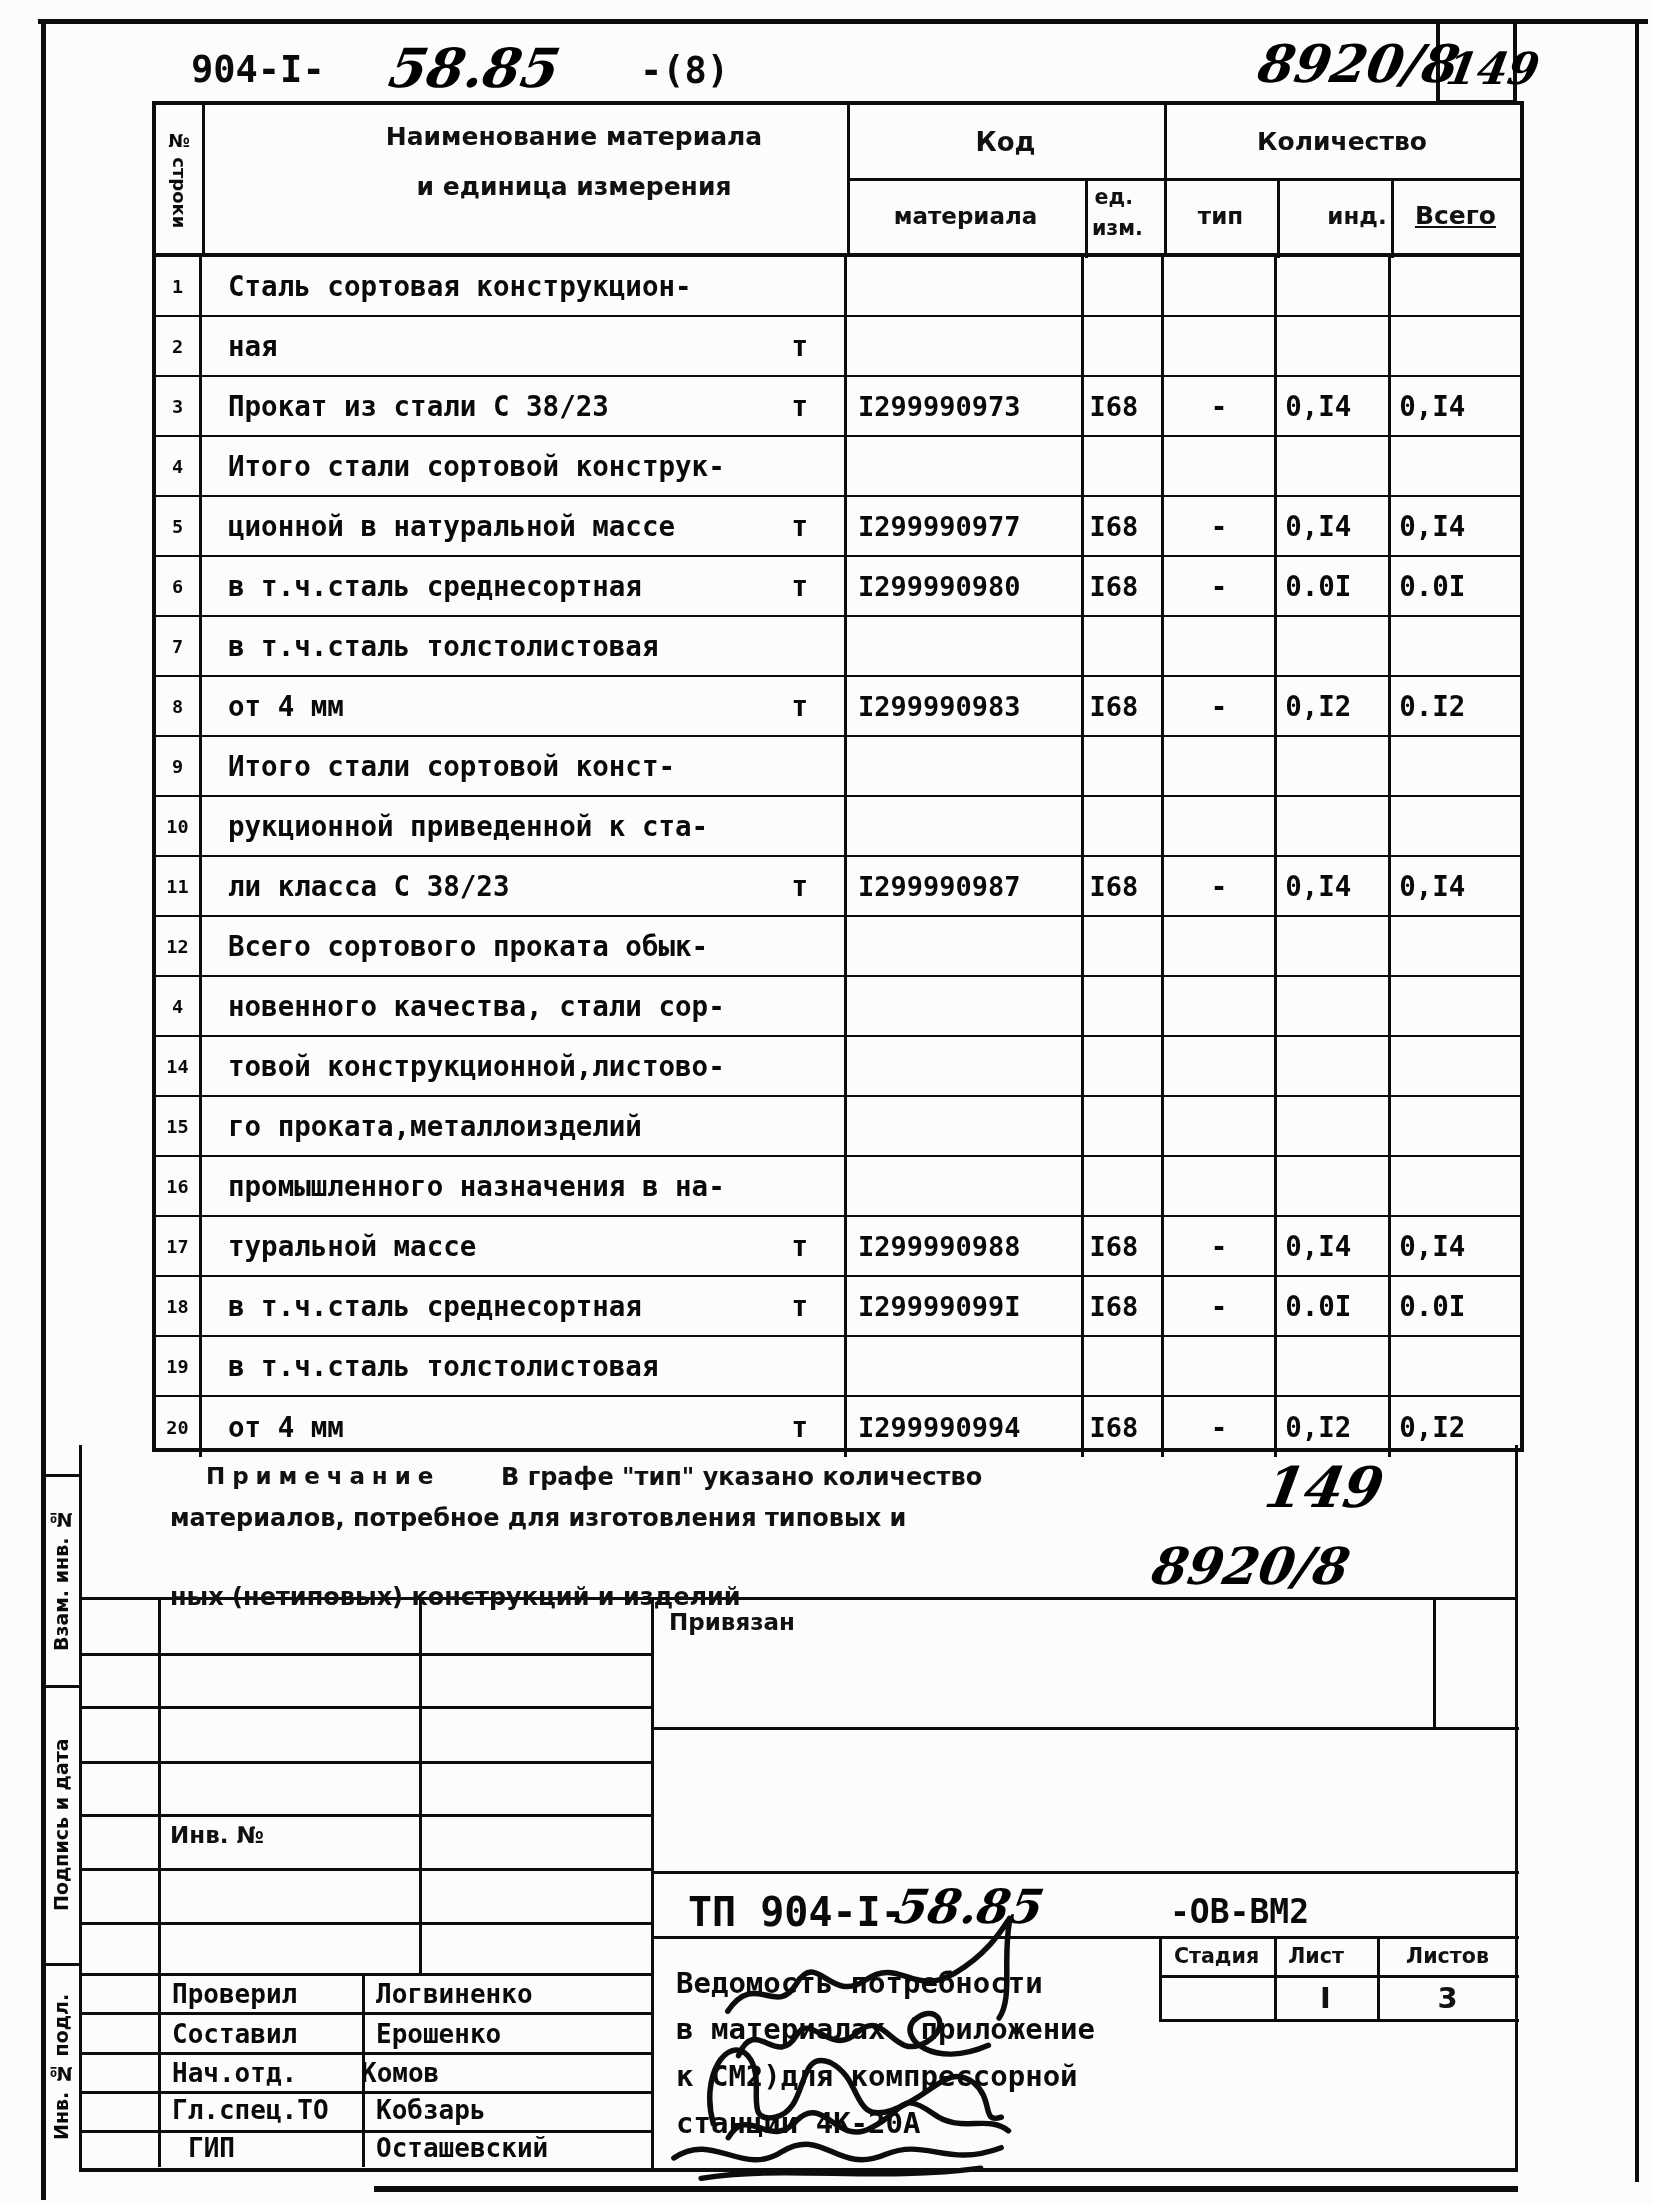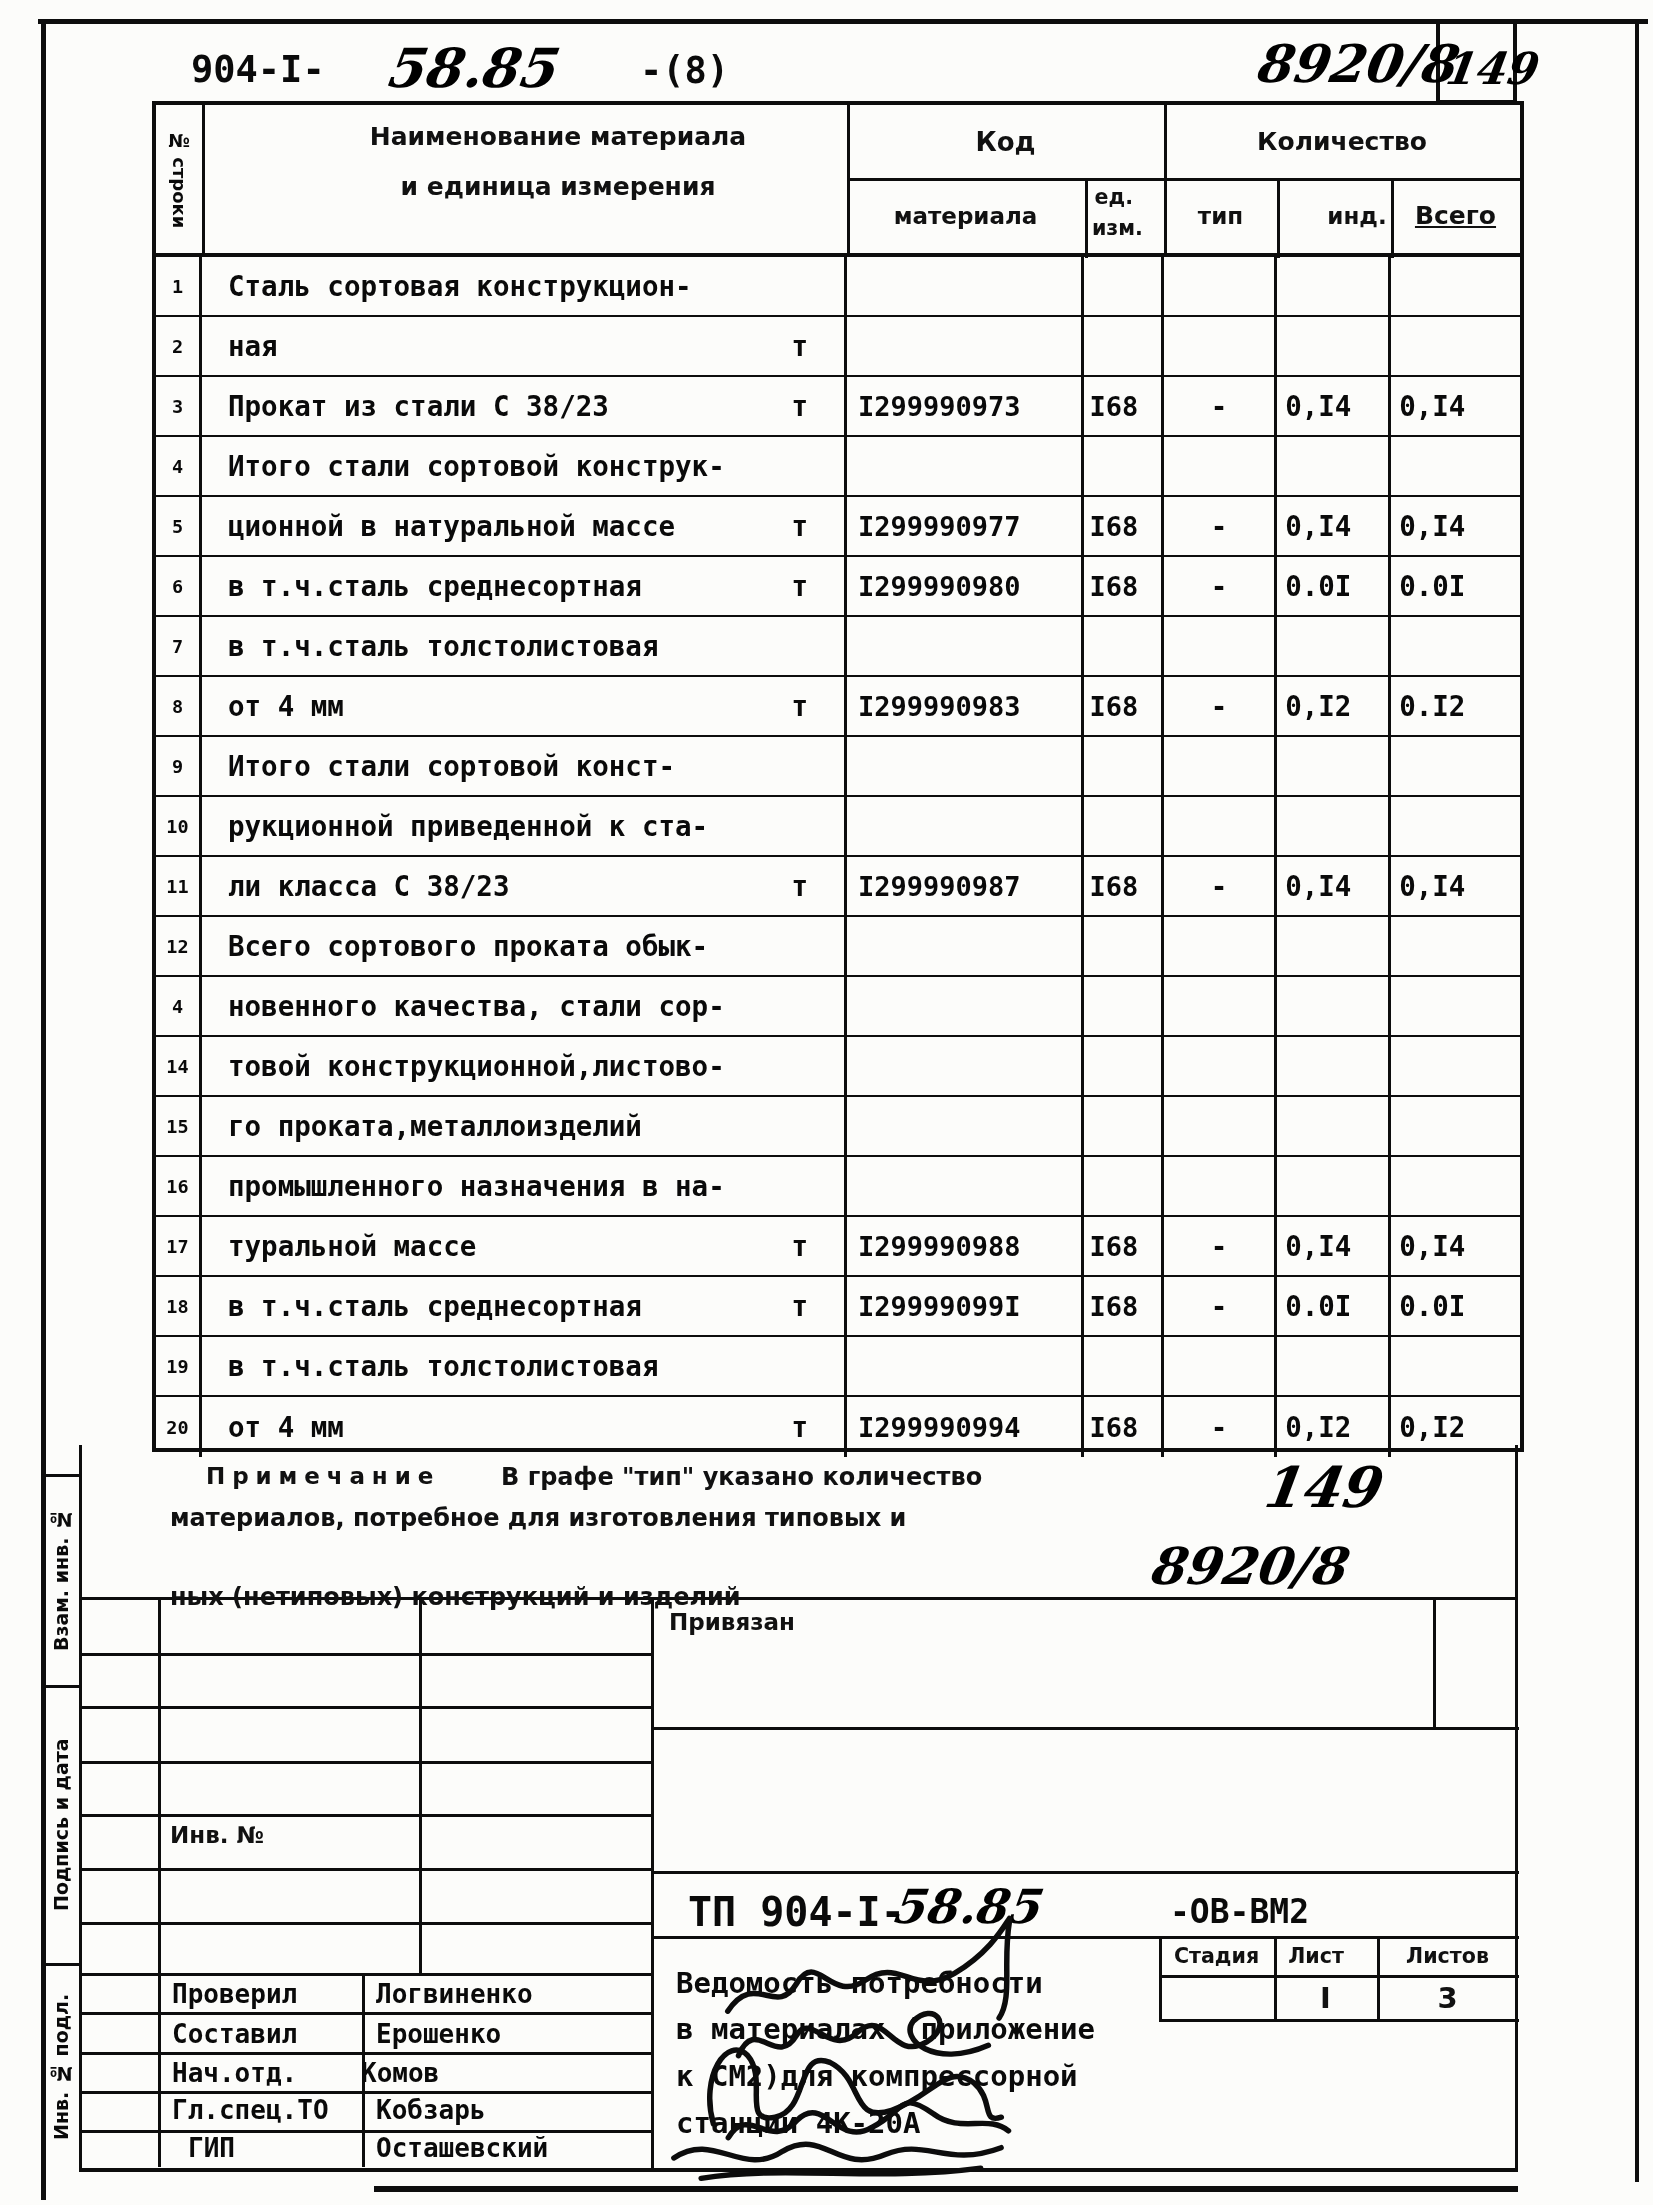--- a/index.html
+++ b/index.html
@@ -56,21 +56,21 @@
       <div class="hline" style="left:0;top:148px;width:1364px;height:4.1px;"></div>
       <div class="hline" style="left:691px;top:73px;width:673px;height:3.4px;"></div>
       <div class="hline" style="left:46px;top:0;width:3.4px;height:152px;"></div>
       <div class="hline" style="left:691px;top:0;width:3.4px;height:152px;"></div>
       <div class="hline" style="left:929px;top:73px;width:3.4px;height:80px;"></div>
       <div class="hline" style="left:1008px;top:0;width:3.4px;height:152px;"></div>
       <div class="hline" style="left:1121px;top:73px;width:3.4px;height:80px;"></div>
       <div class="hline" style="left:1235px;top:73px;width:3.4px;height:80px;"></div>
 
       <div class="abs vhead center" style="left:0;top:0;width:46px;height:148px;font-size:18px;">№ строки</div>
-      <div class="abs" style="left:30px;top:0;width:744px;height:148px;">
+      <div class="abs" style="left:46px;top:0;width:744px;height:148px;">
         <div class="hl center" style="position:absolute;left:0;top:16.5px;width:100%;font-size:25px;">Наименование материала</div>
         <div class="hl center" style="position:absolute;left:0;top:67px;width:100%;font-size:25px;">и единица измерения</div>
       </div>
       <div class="abs hl center" style="left:691px;top:0;width:317px;height:73px;font-size:26px;">Код</div>
       <div class="abs hl center" style="left:1008px;top:0;width:356px;height:73px;font-size:25px;">Количество</div>
       <div class="abs hl center" style="left:691px;top:73px;width:237px;height:75px;font-size:23px;">материала</div>
       <div class="abs" style="left:929px;top:73px;width:80px;height:75px;text-align:center;">
         <div class="hl" style="position:absolute;left:9.6px;top:6.9px;font-size:20.6px;">ед.</div>
         <div class="hl" style="position:absolute;left:6.9px;top:38px;font-size:20.6px;">изм.</div>
       </div>

